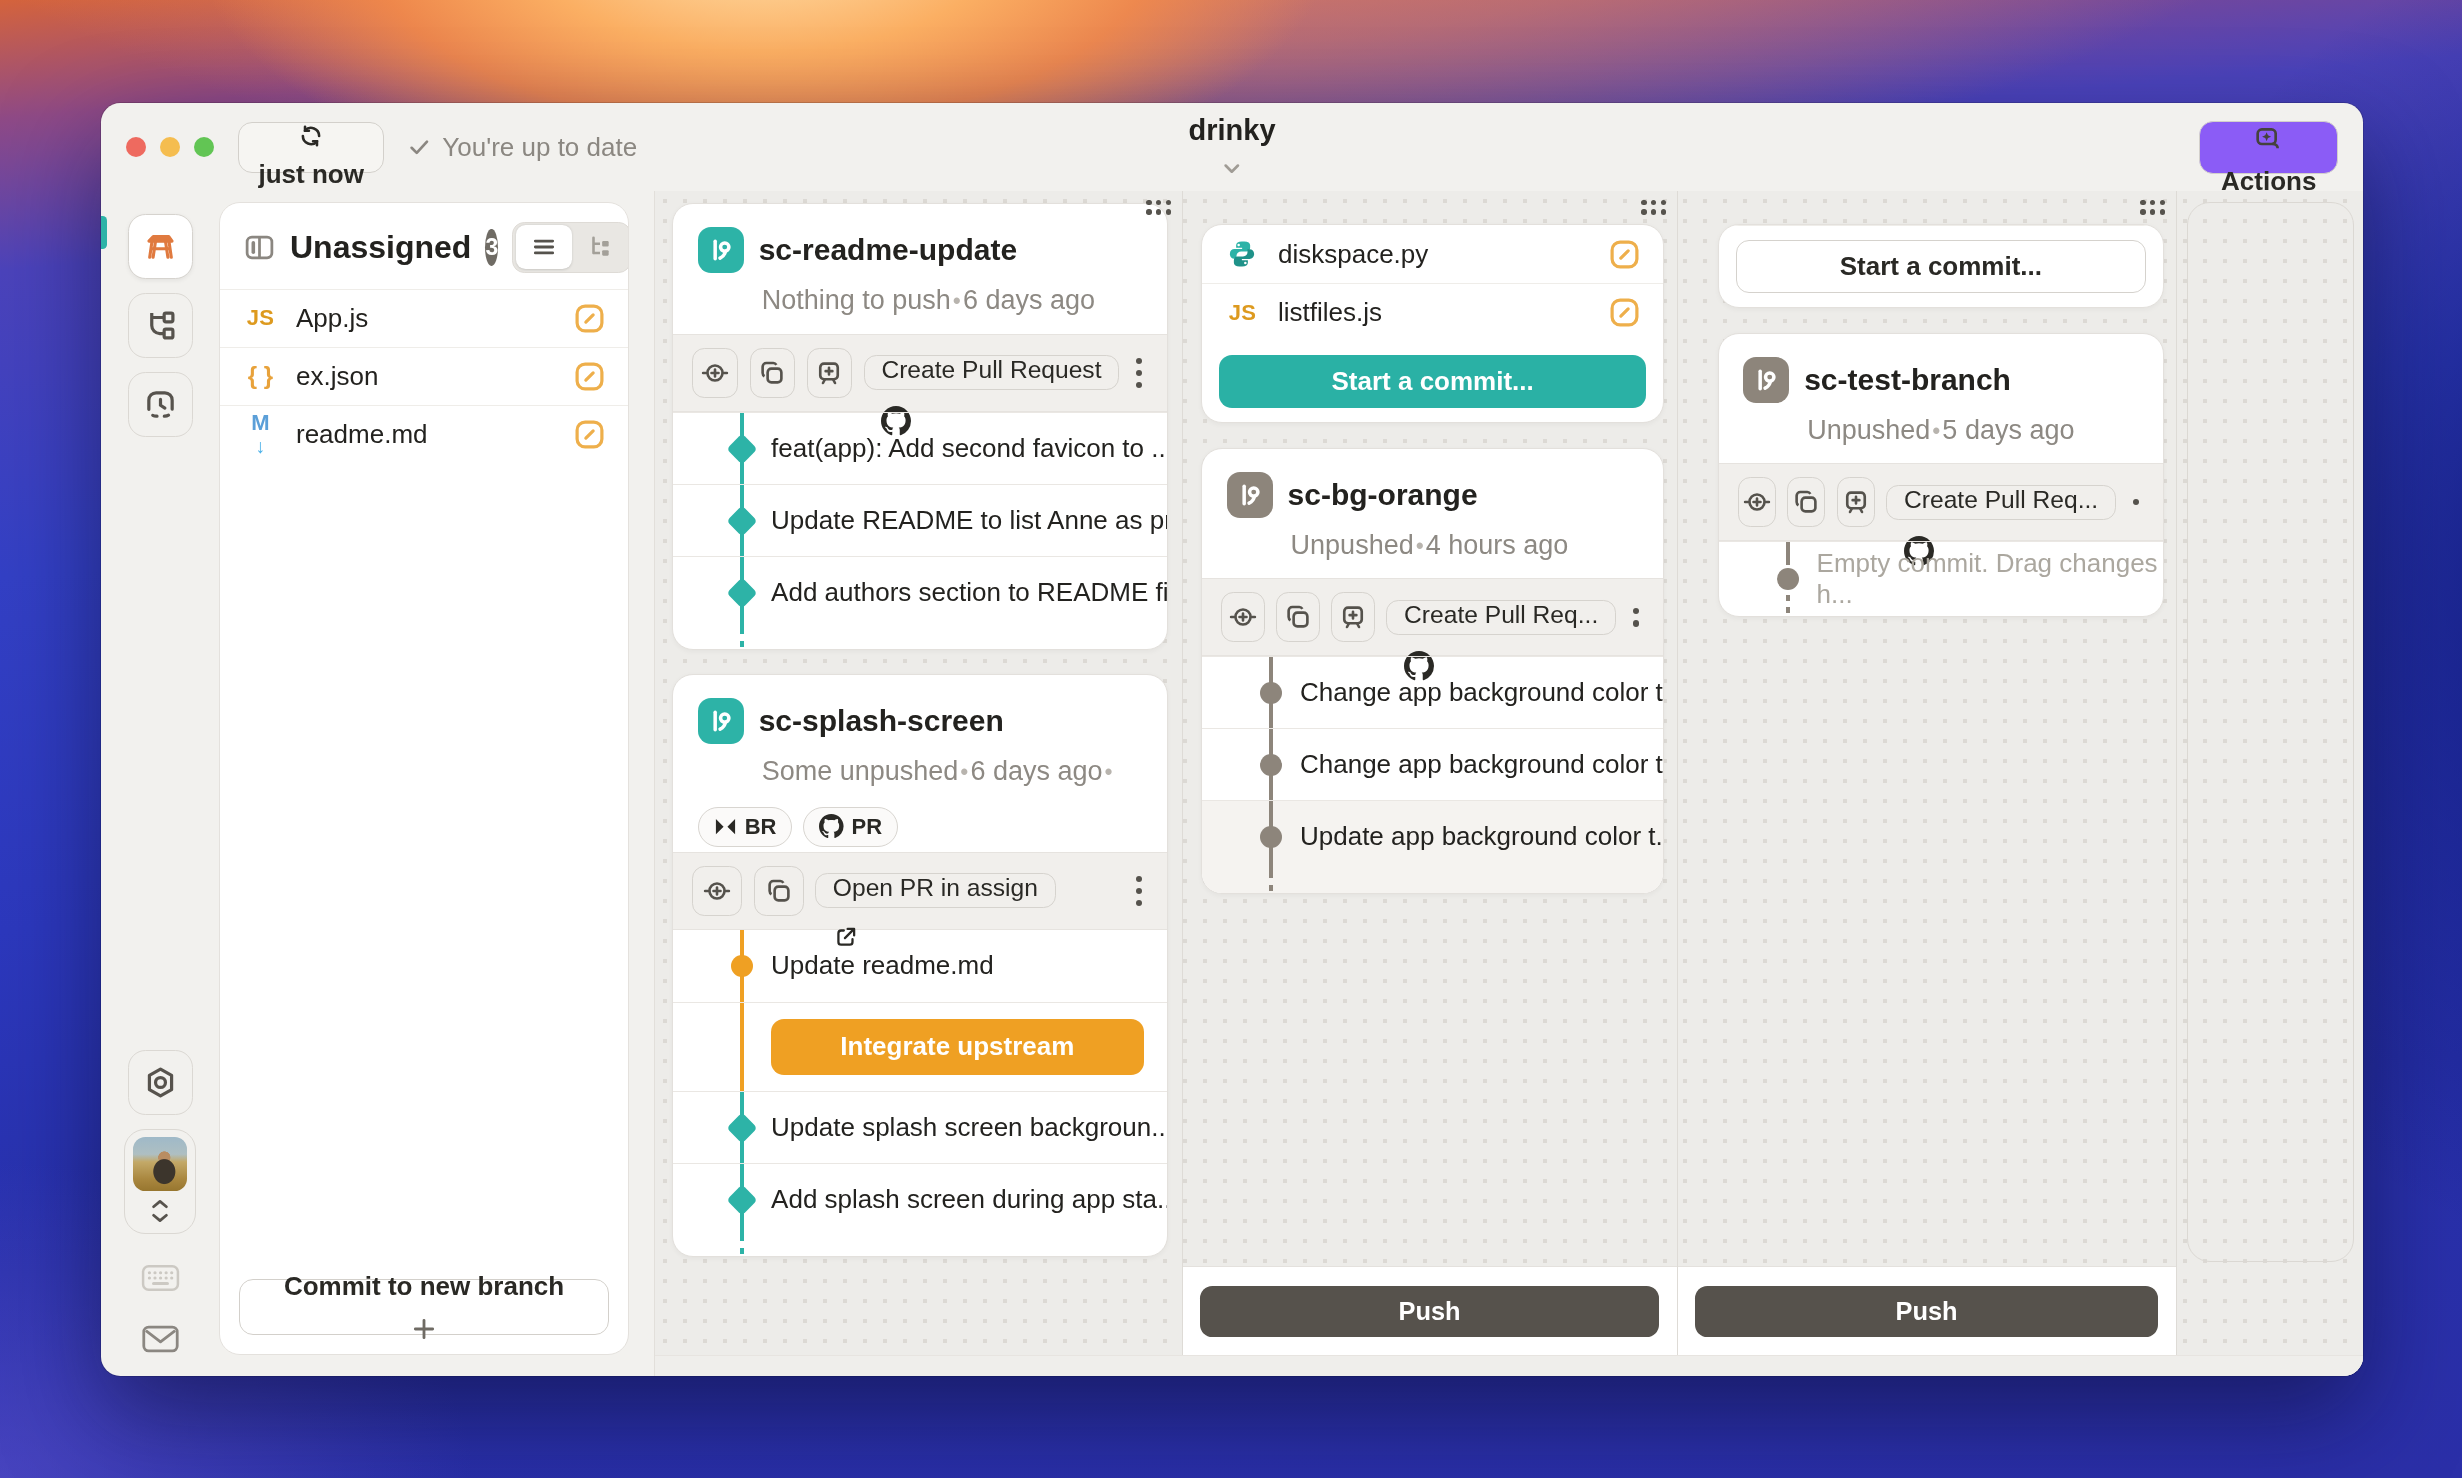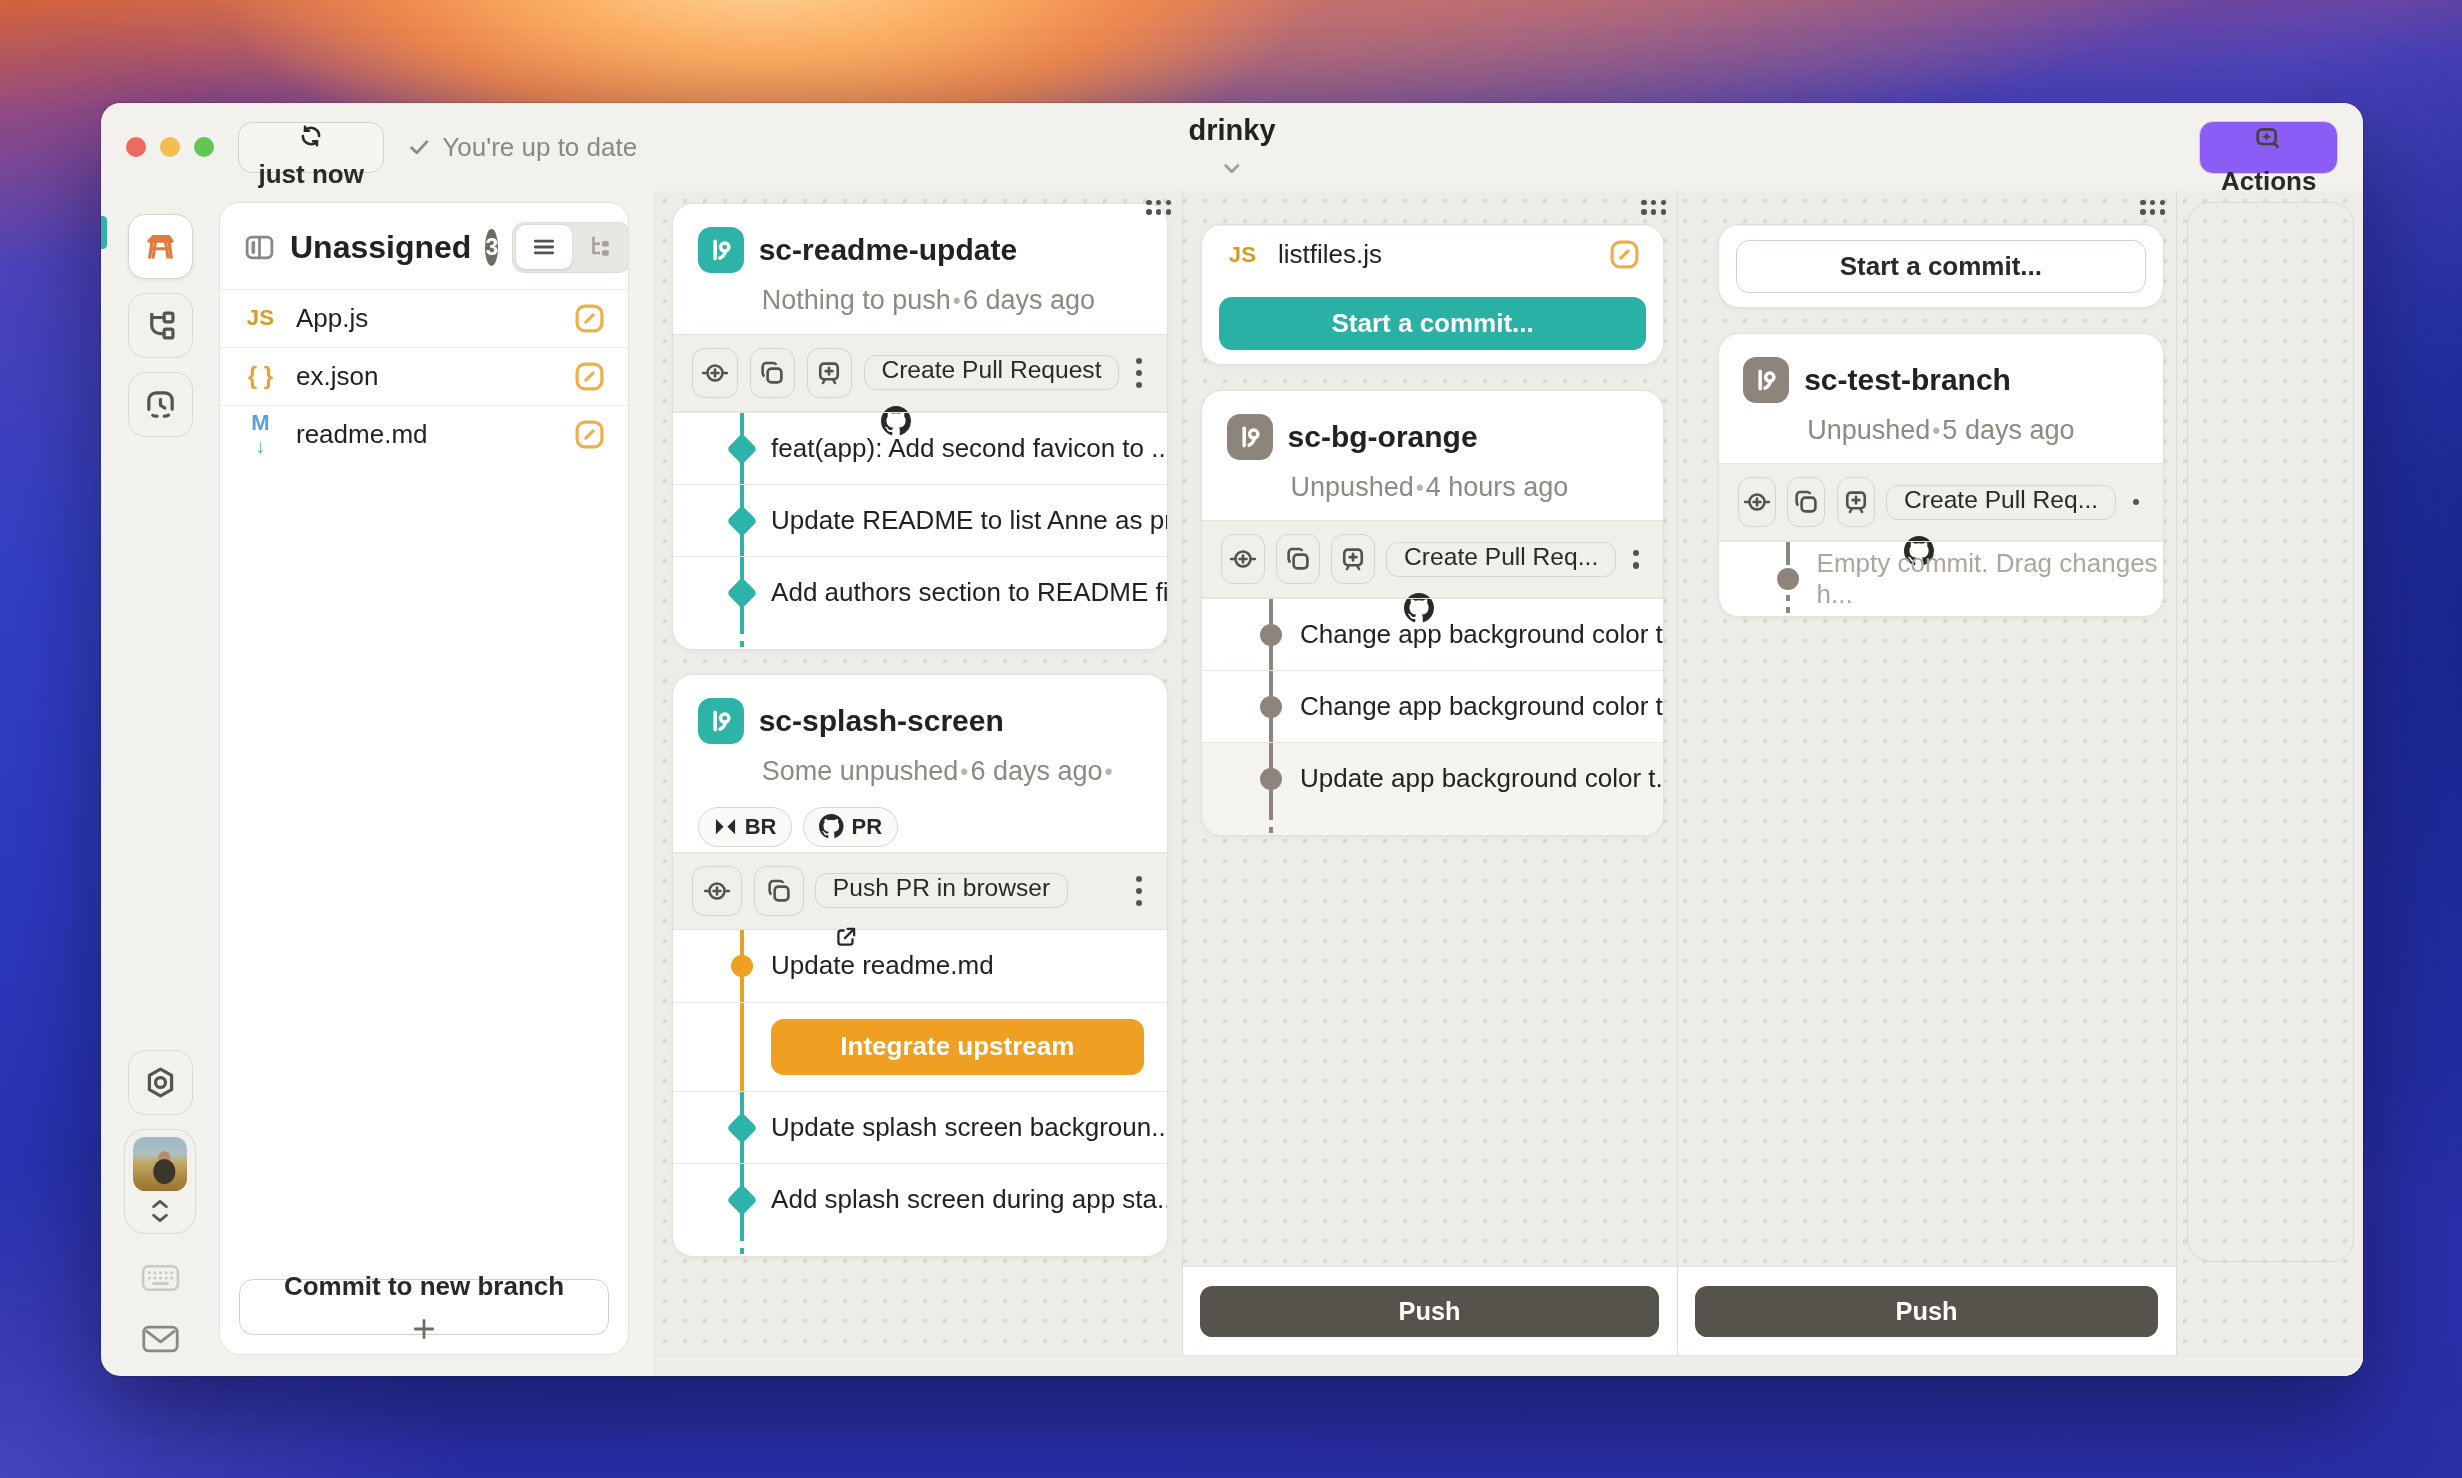--- a/index.html
+++ b/index.html
@@ -478,21 +478,21 @@
               </button>
             <button class="tb-btn">
                 <span>
                   <svg width="30" height="30" viewBox="0 0 24 24" fill="none" stroke="#55524c" stroke-width="2.1" stroke-linejoin="round">
                     <rect x="8.5" y="8.5" width="11" height="11" rx="3"></rect>
                     <path d="M15.5 5.5v0A3 3 0 0 0 12.5 4h-5a3 3 0 0 0-3 3v5a3 3 0 0 0 1.5 2.6"></path>
                   </svg>
                 </span>
               </button>
             <button class="tb-pill">
-              <span>Push PR in browser</span>
+              <span>Open PR in assign</span>
               <span>
                   <svg width="26" height="26" viewBox="0 0 24 24" fill="none" stroke="#2a2925" stroke-width="2.1" stroke-linecap="round" stroke-linejoin="round">
                     <path d="M10 6H7.5A2.5 2.5 0 0 0 5 8.5v8A2.5 2.5 0 0 0 7.5 19h8a2.5 2.5 0 0 0 2.5-2.5V14"></path>
                     <path d="M13.5 4.5H19.5V10.5"></path>
                     <path d="M19 5l-8 8"></path>
                   </svg>
                 </span>
             </button>
             <button class="tb-more">
                 <i></i>
@@ -532,20 +532,37 @@
         <span class="drag-dots">
             <i></i>
             <i></i>
             <i></i>
             <i></i>
             <i></i>
             <i></i>
           </span>
 
         <div class="card m-top">
+          <div class="frow" style="border-top:none;height:58px;">
+            <span class="ficon">
+                <svg width="32" height="32" viewBox="0 0 24 24">
+                  <path d="M11.9 2.6c-2.8 0-4.3 1.1-4.3 2.9v1.9h4.5v.9H6.3c-1.9 0-3.4 1.4-3.4 3.7 0 2.3 1.5 3.6 3.4 3.6h1.6v-2.3c0-1.9 1.6-3.2 3.5-3.2h3.9c1.6 0 2.8-1.2 2.8-2.8V5.5c0-1.8-1.6-2.9-4.3-2.9z" fill="#2db3a7"></path>
+                  <path d="M12.1 21.4c2.8 0 4.3-1.1 4.3-2.9v-1.9h-4.5v-.9h5.8c1.9 0 3.4-1.4 3.4-3.7 0-2.3-1.5-3.6-3.4-3.6h-1.6v2.3c0 1.9-1.6 3.2-3.5 3.2h-3.9c-1.6 0-2.8 1.2-2.8 2.8v1.8c0 1.8 1.6 2.9 4.2 2.9z" fill="#1f9289"></path>
+                  <circle cx="9.5" cy="5.2" r=".95" fill="#fff"></circle>
+                  <circle cx="14.5" cy="18.8" r=".95" fill="#fff"></circle>
+                </svg>
+              </span>
+            <span class="fname">diskspace.py</span>
+            <span>
+                <svg width="35" height="35" viewBox="0 0 24 24" fill="none" stroke="#eeaf4b" stroke-width="2.2" stroke-linecap="round">
+                  <rect x="3.5" y="3.5" width="17" height="17" rx="5.5"></rect>
+                  <path d="M9.5 14.5l5-5"></path>
+                </svg>
+              </span>
+          </div>
           <div class="frow">
             <span class="ficon js">JS</span>
             <span class="fname">listfiles.js</span>
             <span>
                 <svg width="35" height="35" viewBox="0 0 24 24" fill="none" stroke="#eeaf4b" stroke-width="2.2" stroke-linecap="round">
                   <rect x="3.5" y="3.5" width="17" height="17" rx="5.5"></rect>
                   <path d="M9.5 14.5l5-5"></path>
                 </svg>
               </span>
           </div>

